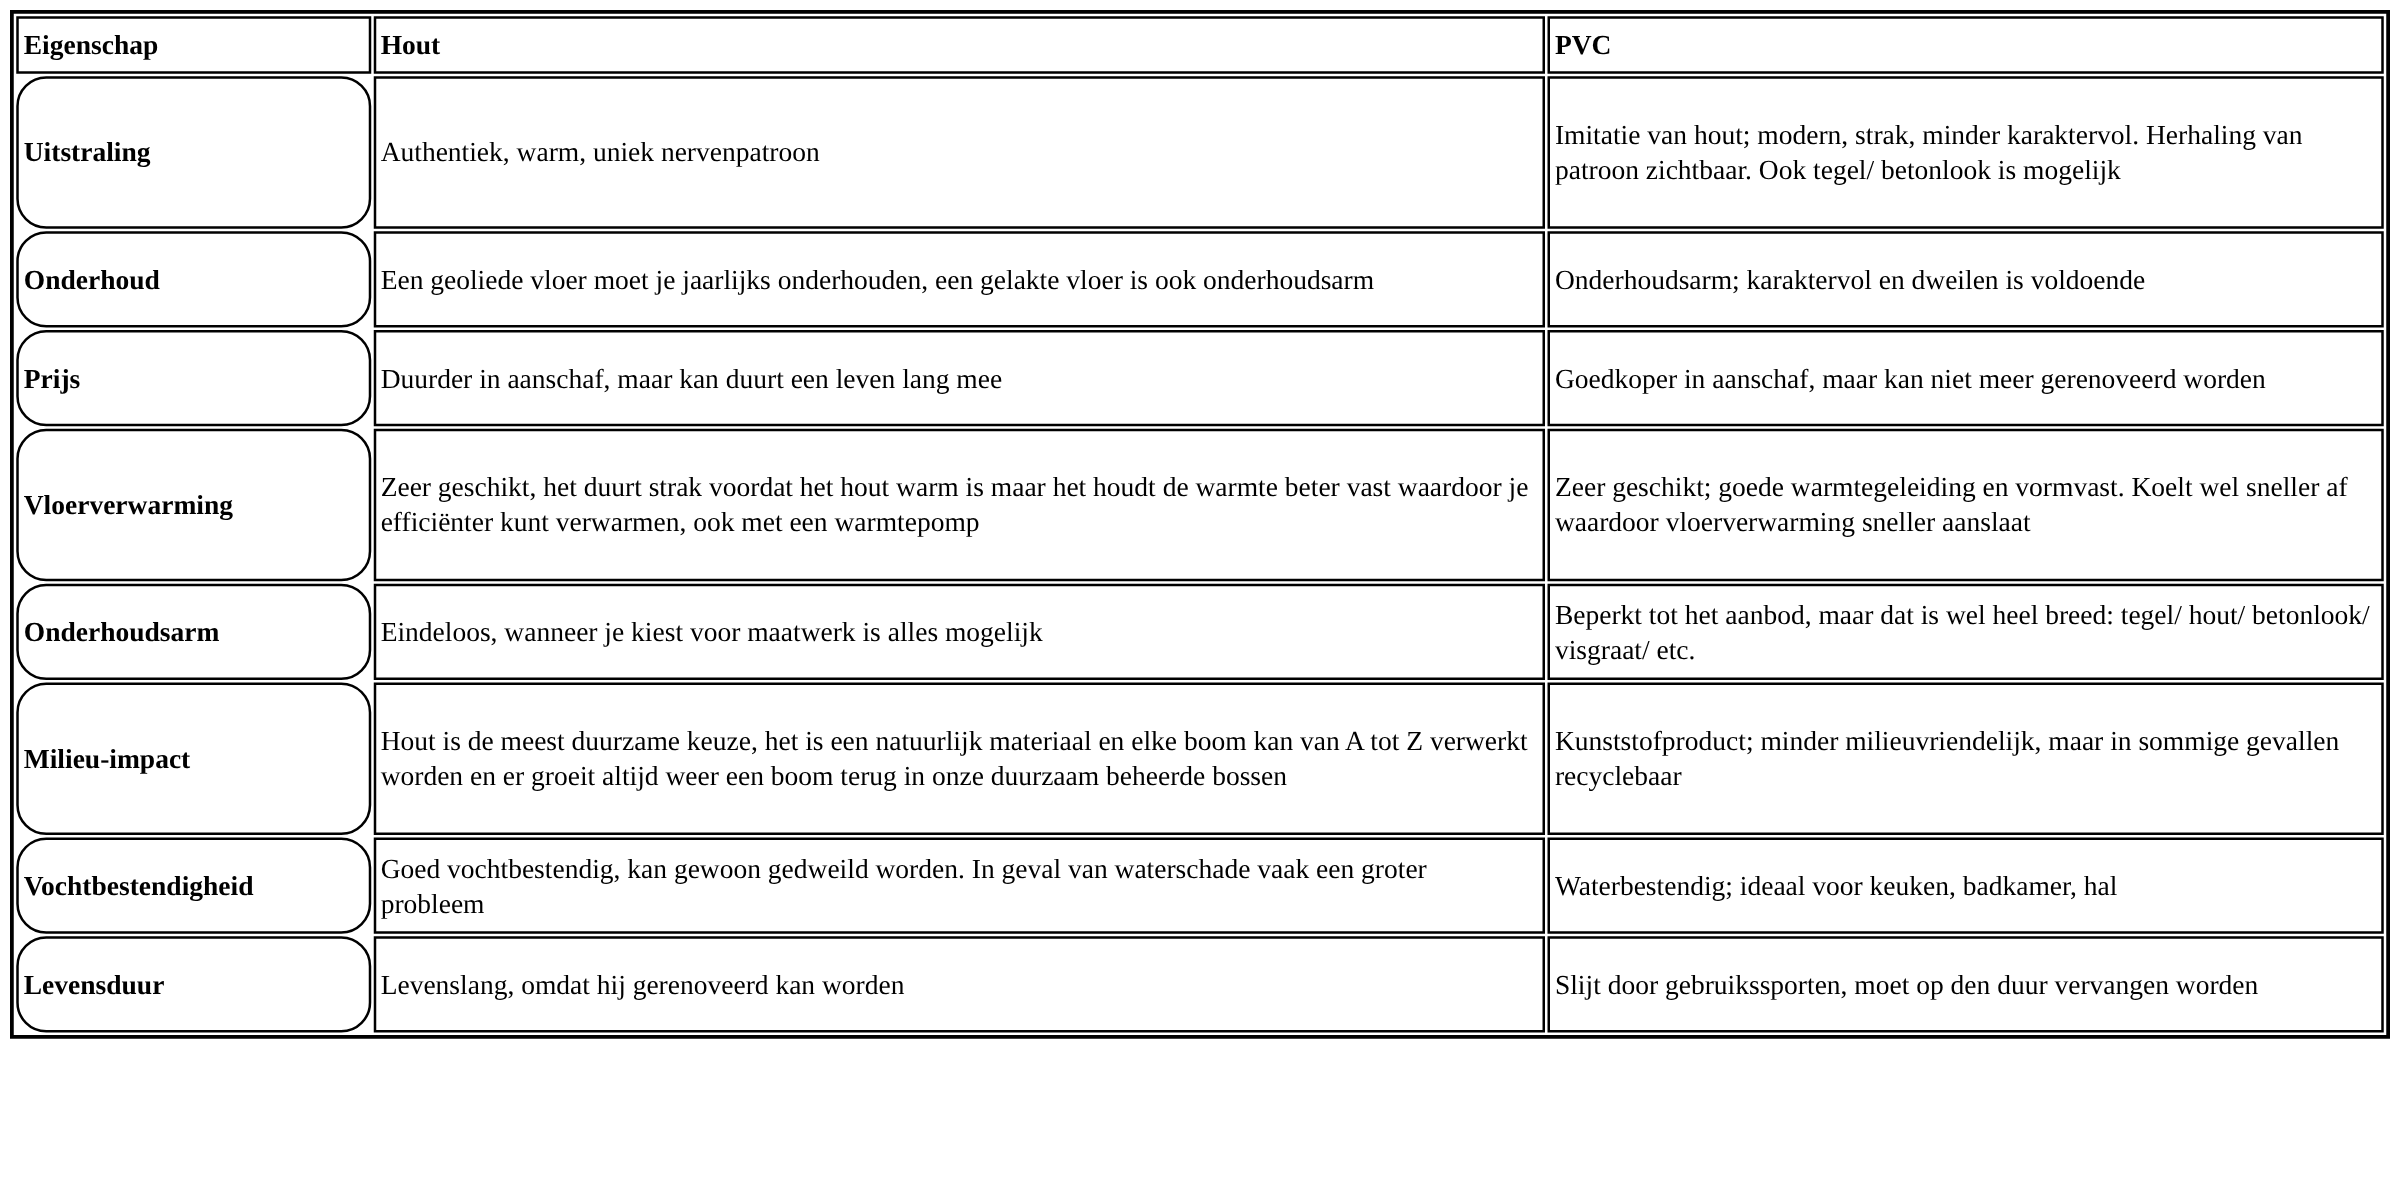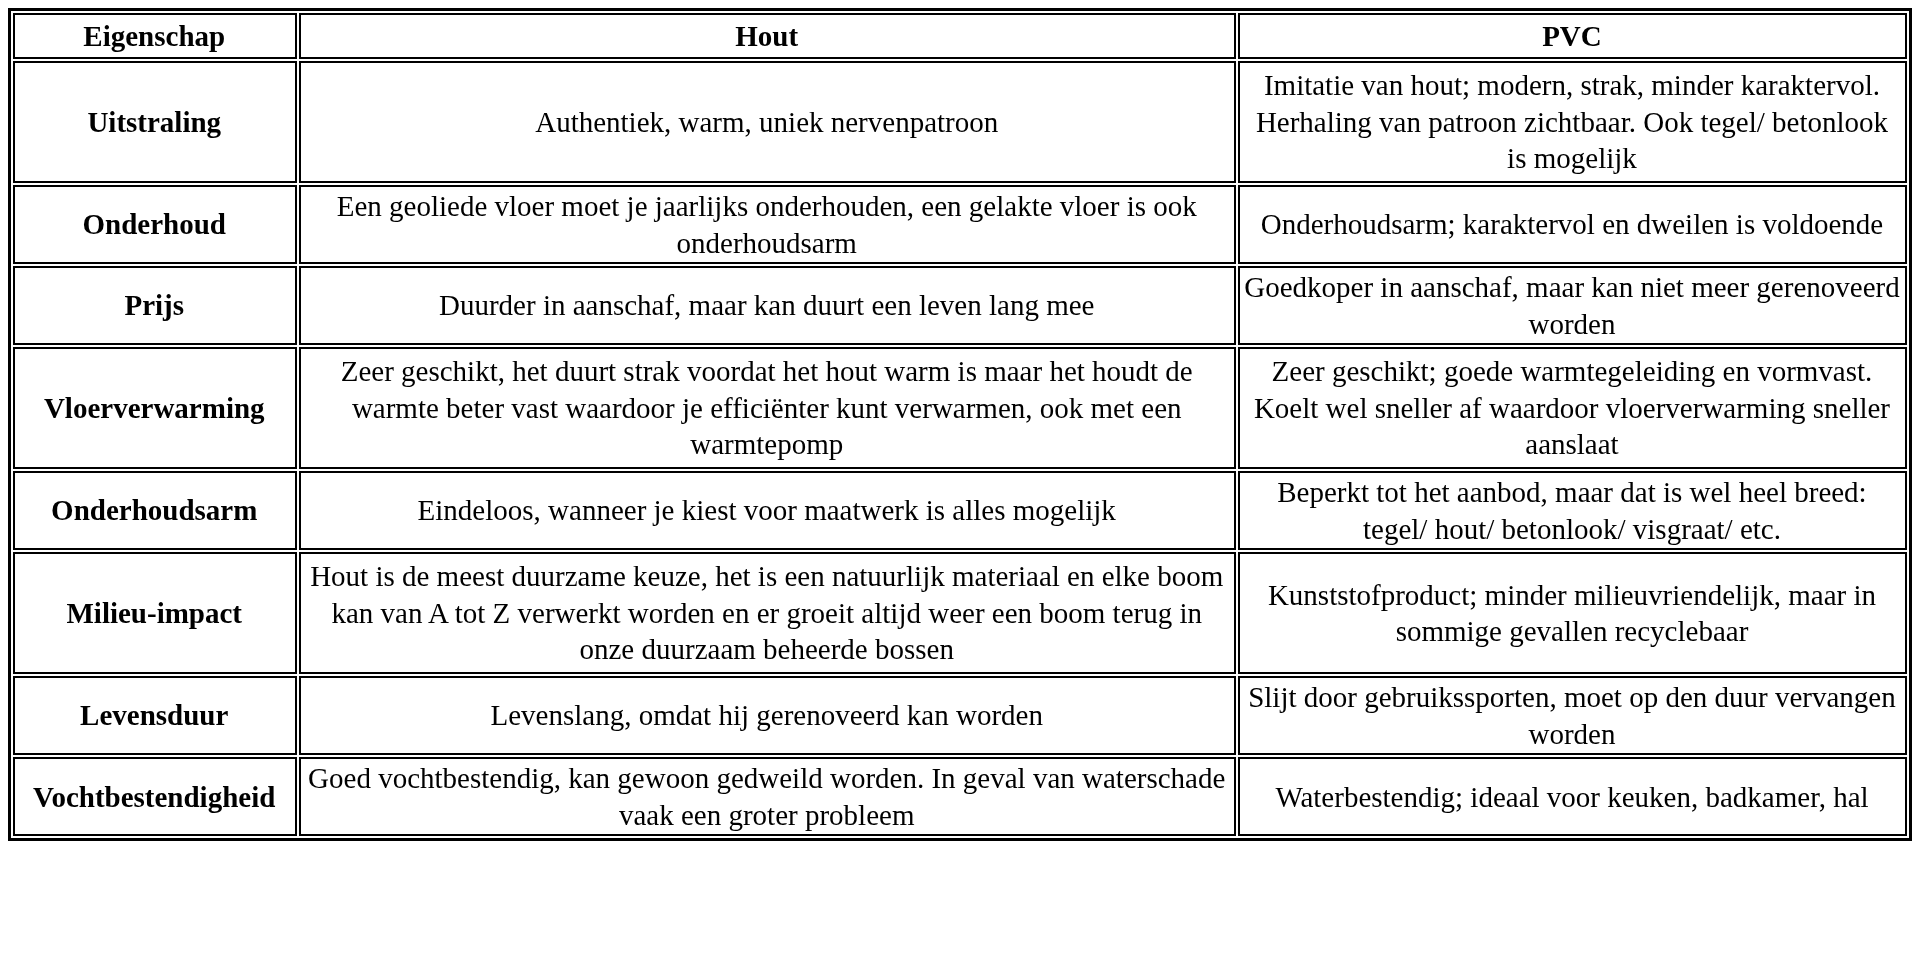--- a/index.html
+++ b/index.html
@@ -25,33 +25,34 @@
     border: 3px solid #000000;
     background: #ffffff;
   }
   col.c-prop  { width: 15.0%; }
   col.c-hout  { width: 49.6%; }
   col.c-pvc   { width: 35.4%; }
   th, td {
     border: 2px solid #000000;
     padding: 1px 5px 1px 4px;
     vertical-align: middle;
-    text-align: center;
-    font-size: 29px;
+    text-align: left;
+    font-size: 22px;
     line-height: 1.26;
     overflow: hidden;
   }
   thead tr { height: 46px; }
   th {
     font-weight: bold;
   }
-  tbody tr { height: 60px; }
+  tbody tr { height: 77px; }
   tbody tr.tall { height: 122px; }
   td.prop {
     font-weight: bold;
+    border-radius: 24px;
   }
 </style>
 </head>
 <body>
 
 <div class="table-wrap">
   <table class="compare">
     <colgroup>
       <col class="c-prop">
       <col class="c-hout">
@@ -89,24 +90,24 @@
         <td class="prop">Onderhoudsarm</td>
         <td>Eindeloos, wanneer je kiest voor maatwerk is alles mogelijk</td>
         <td>Beperkt tot het aanbod, maar dat is wel heel breed: tegel/ hout/ betonlook/ visgraat/ etc.</td>
       </tr>
       <tr class="tall">
         <td class="prop">Milieu-impact</td>
         <td>Hout is de meest duurzame keuze, het is een natuurlijk materiaal en elke boom kan van A tot Z verwerkt worden en er groeit altijd weer een boom terug in onze duurzaam beheerde bossen</td>
         <td>Kunststofproduct; minder milieuvriendelijk, maar in sommige gevallen recyclebaar</td>
       </tr>
       <tr>
+        <td class="prop">Vochtbestendigheid</td>
+        <td>Goed vochtbestendig, kan gewoon gedweild worden. In geval van waterschade vaak een groter probleem</td>
+        <td>Waterbestendig; ideaal voor keuken, badkamer, hal</td>
+      </tr>
+      <tr>
         <td class="prop">Levensduur</td>
         <td>Levenslang, omdat hij gerenoveerd kan worden</td>
         <td>Slijt door gebruikssporten, moet op den duur vervangen worden</td>
-      </tr>
-      <tr>
-        <td class="prop">Vochtbestendigheid</td>
-        <td>Goed vochtbestendig, kan gewoon gedweild worden. In geval van waterschade vaak een groter probleem</td>
-        <td>Waterbestendig; ideaal voor keuken, badkamer, hal</td>
       </tr>
     </tbody>
   </table>
 </div>
 
 </body></html>

